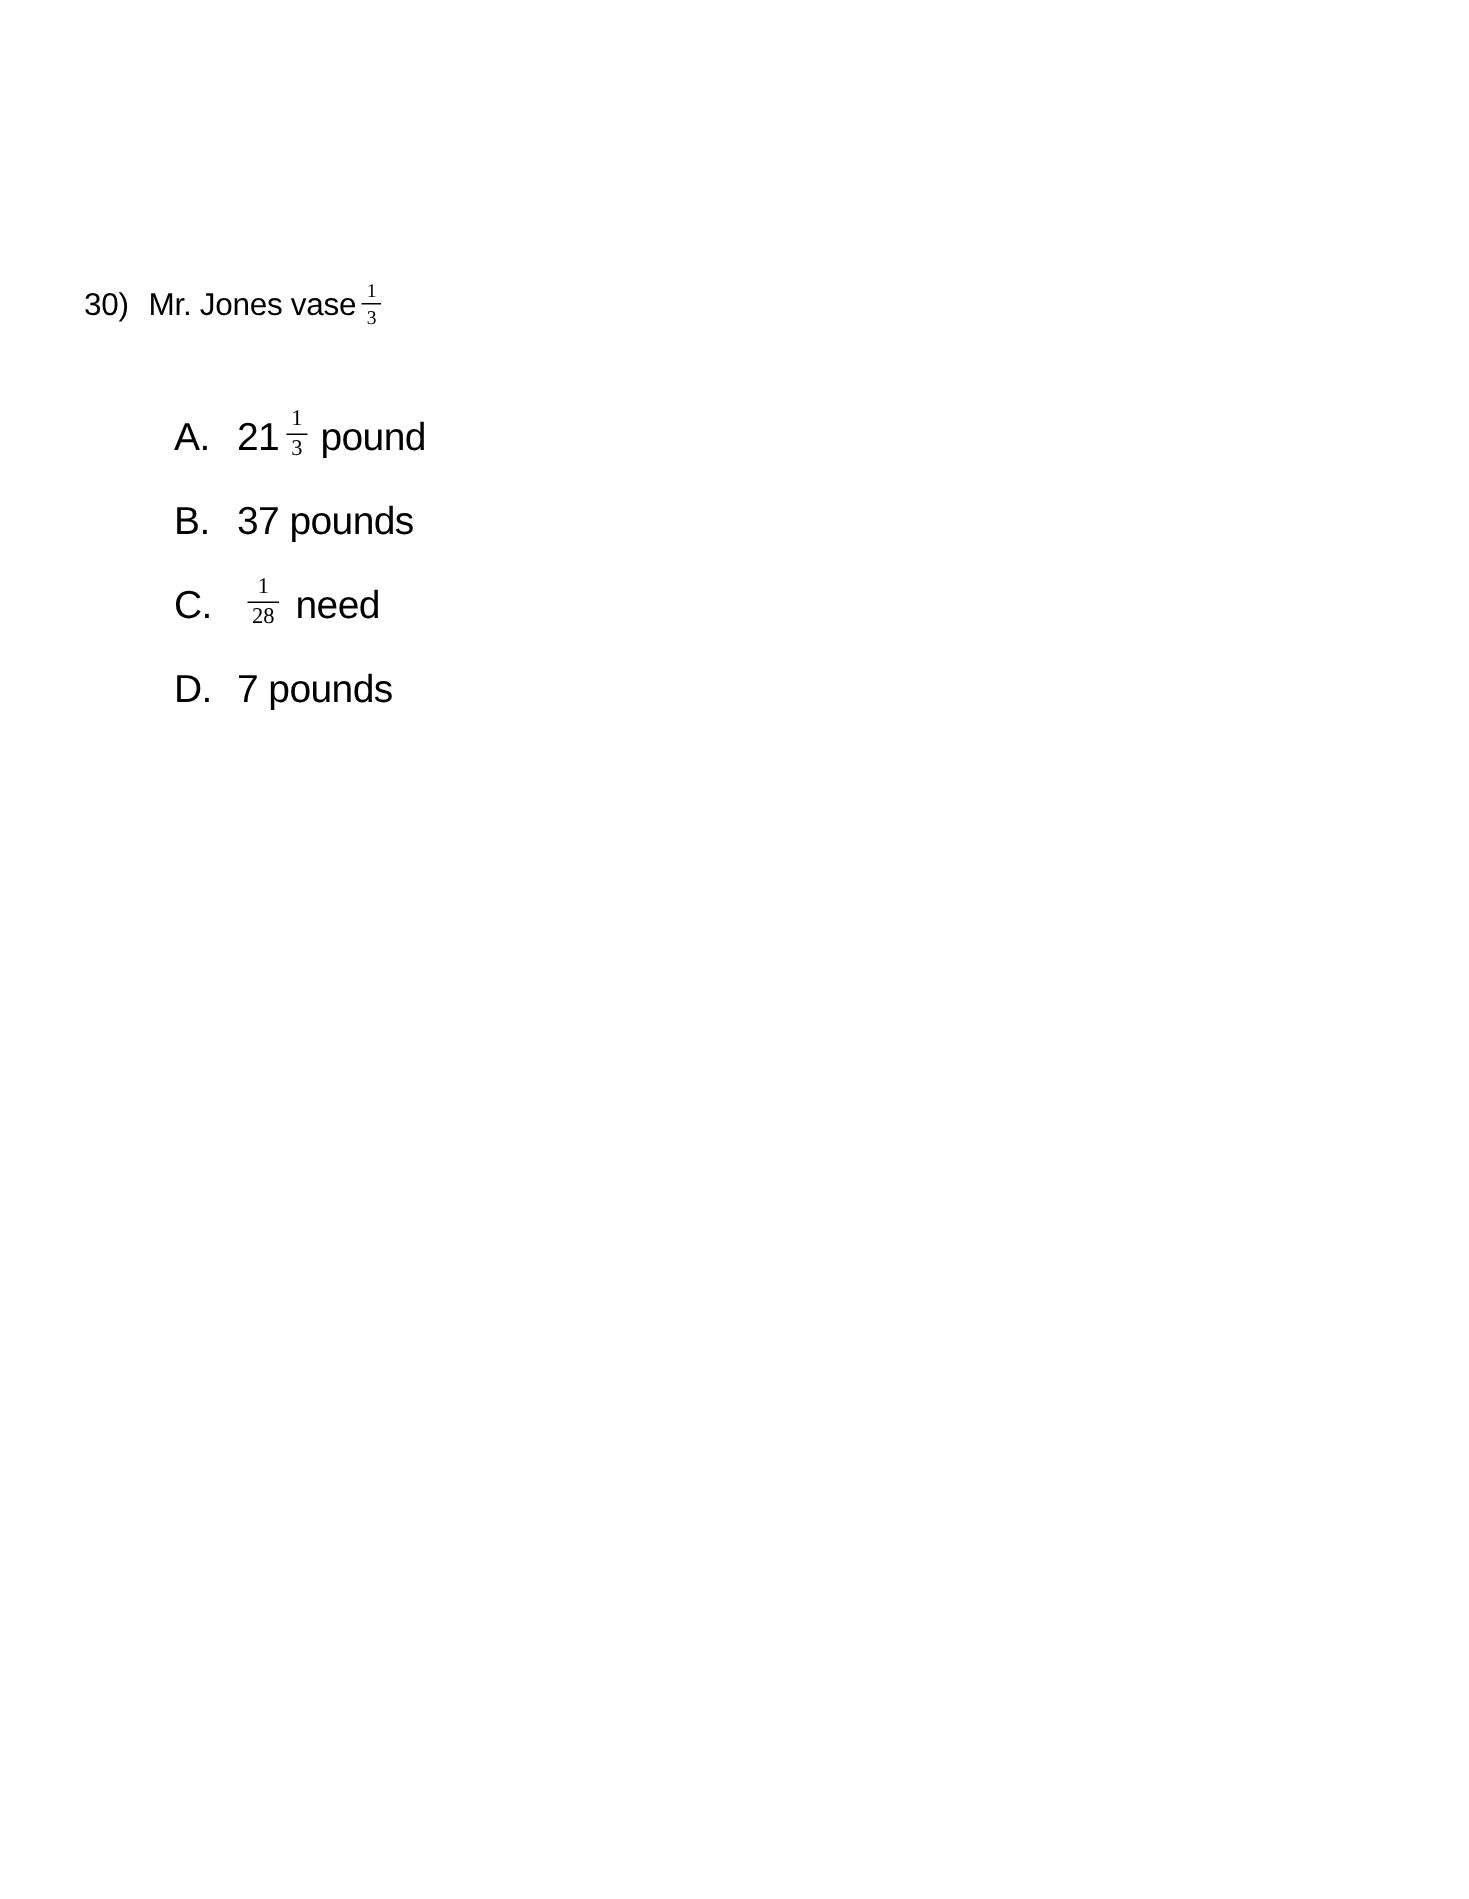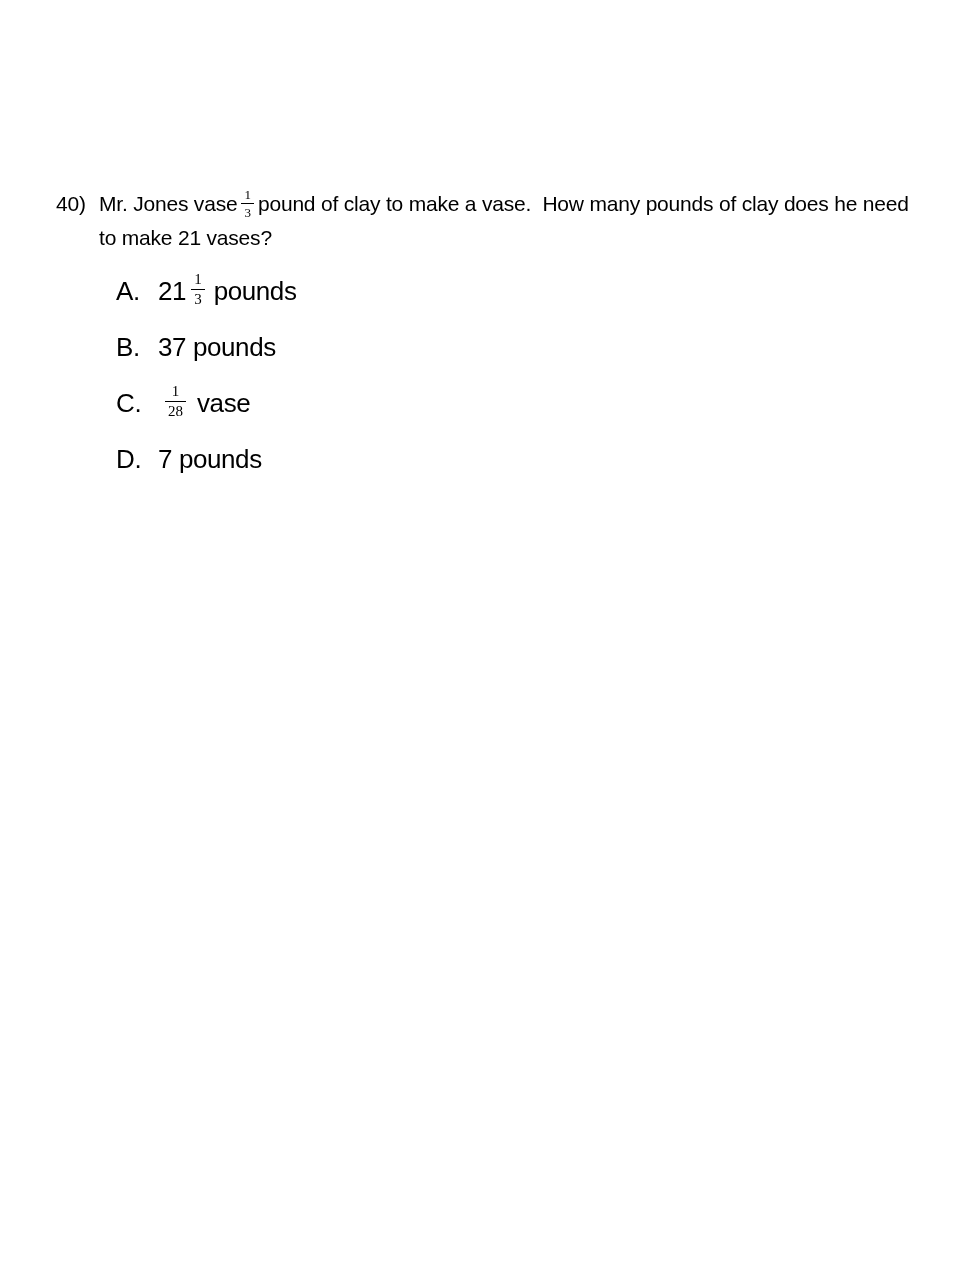--- a/index.html
+++ b/index.html
@@ -73,56 +73,55 @@
   }
   .answer .frac-mid { margin: 0 9px 0 5px; }
   .answer .frac-lead { margin: 0 11px 0 7px; }
 </style>
 </head>
 <body>
 
 <div class="page">
 
   <div class="question">
-    <div class="q-number">40)</div>
+    <div class="q-number">30)</div>
     <div class="q-text">
       <div class="q-line1">
-        <span>Mr. Jones vase</span><span class="frac frac-sm"><span class="fnum">1</span><span class="fden">3</span></span><span>pound of clay to make a vase.&nbsp; How many pounds of clay does he need</span>
+        <span>Mr. Jones vase</span><span class="frac frac-sm"><span class="fnum">1</span><span class="fden">3</span></span>
       </div>
-      <div class="q-line2">to make 21 vases?</div>
     </div>
   </div>
 
   <div class="answers">
 
     <div class="answer">
       <span class="letter">A.</span>
       <span class="content">
         <span>21</span>
         <span class="frac frac-lg frac-mid">
             <span class="fnum">1</span>
             <span class="fden">3</span>
           </span>
-        <span>pounds</span>
+        <span>pound</span>
       </span>
     </div>
 
     <div class="answer">
       <span class="letter">B.</span>
       <span class="content">37 pounds</span>
     </div>
 
     <div class="answer">
       <span class="letter">C.</span>
       <span class="content">
         <span class="frac frac-lg frac-lead">
             <span class="fnum">1</span>
             <span class="fden">28</span>
           </span>
-        <span>vase</span>
+        <span>need</span>
       </span>
     </div>
 
     <div class="answer">
       <span class="letter">D.</span>
       <span class="content">7 pounds</span>
     </div>
 
   </div>
 </div>

